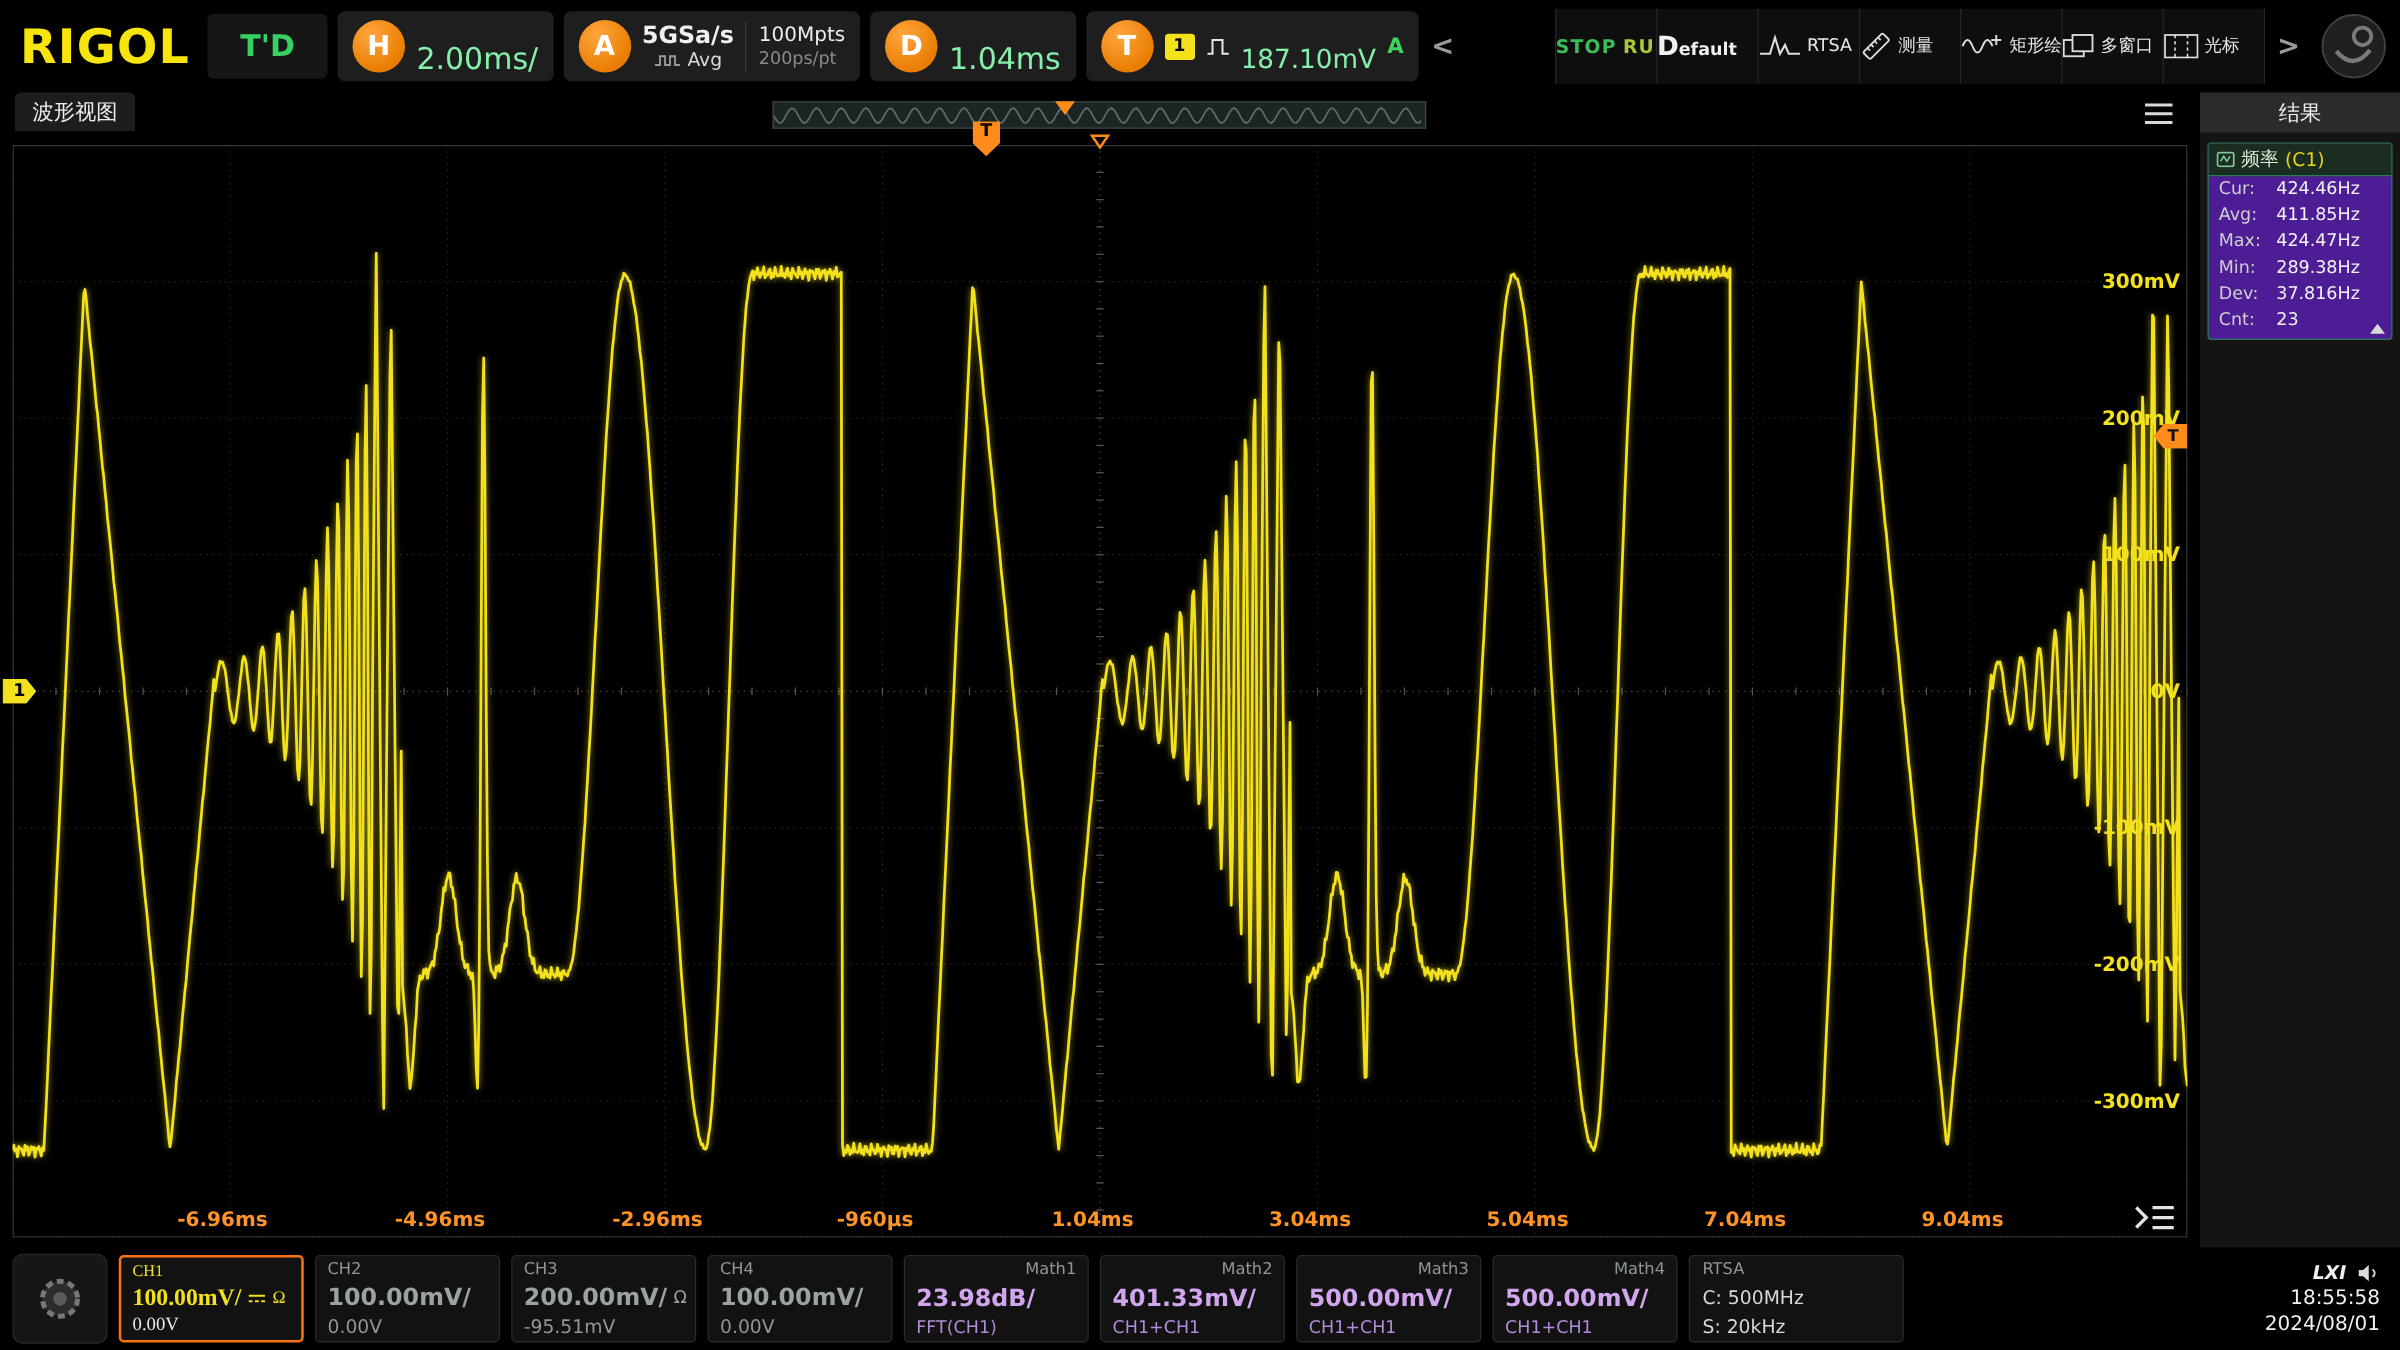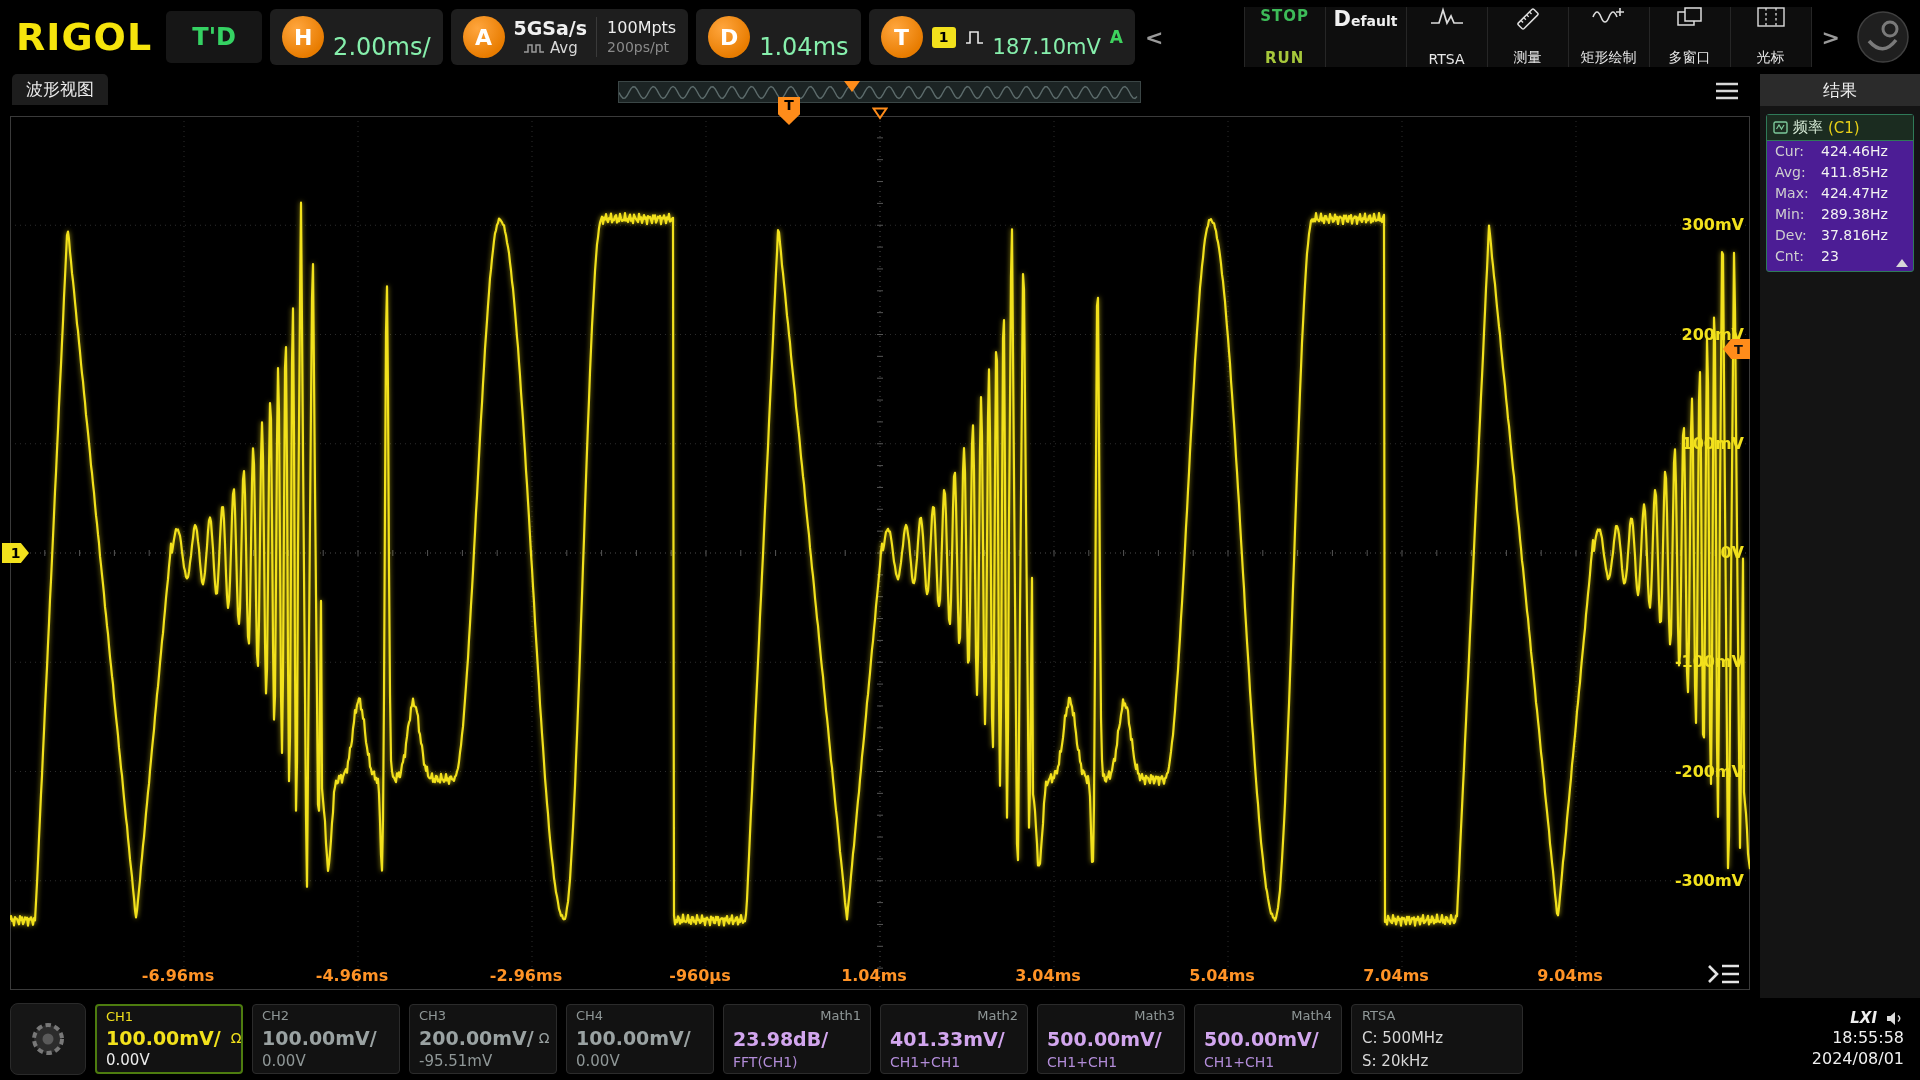--- a/index.html
+++ b/index.html
@@ -16,21 +16,21 @@
   .acol{display:flex;flex-direction:column;justify-content:center;line-height:1.2;}
   .srate{font-size:19px;font-weight:bold;color:#f0f0f0;}
   .amode{display:flex;align-items:center;gap:5px;font-size:15px;color:#d8d8d8;justify-content:center;}
   .acol2{display:flex;flex-direction:column;justify-content:center;border-left:1px solid #3a3a3a;padding-left:10px;line-height:1.35;}
   .mem{font-size:16px;color:#ededed;}
   .res{font-size:14px;color:#8a8a8a;}
   .badge1{width:24px;height:21px;border-radius:3px;background:#f2e11c;color:#000;font-weight:bold;font-size:14px;display:flex;align-items:center;justify-content:center;}
   .grnA{color:#3ed25e;font-weight:bold;font-size:17px;}
   .arrow{color:#9a9a9a;font-size:22px;font-weight:bold;padding:0 2px;}
   .tiles{margin-left:auto;display:flex;align-items:stretch;height:60px;}
-  .tile{width:80px;border-left:1px solid #262626;display:flex;flex-direction:column;align-items:center;justify-content:space-between;gap:5px;background:#0e0e0e;cursor:pointer;}
+  .tile{width:80px;border-left:1px solid #262626;display:flex;flex-direction:row;align-items:center;justify-content:flex-start;gap:5px;background:#0e0e0e;cursor:pointer;}
   .tile:last-of-type{border-right:1px solid #262626;}
   .tilelabel{font-size:14px;color:#e8e8e8;white-space:nowrap;}
   .stop{color:#3dbb58;font-weight:bold;font-size:15px;letter-spacing:1px;}
   .run{color:#a7c83b;font-weight:bold;font-size:15px;letter-spacing:1px;}
   .defaultlbl{font-size:14px;font-weight:bold;color:#f0f0f0;}
   .defaultlbl::first-letter{font-size:21px;}
   .ticon{flex:0 0 auto;}
   .circle-logo{width:54px;height:54px;margin-left:6px;flex:0 0 auto;}
 
   
@@ -64,21 +64,21 @@
   .mvalue{color:#f2f2f2;}
   .collapse-tri{position:absolute;right:5px;bottom:4px;width:0;height:0;border-left:6px solid transparent;border-right:6px solid transparent;border-bottom:8px solid #d8d8d8;}
 
   
   .bottombar{height:82px;background:#000;display:flex;align-items:center;gap:9px;padding:0 10px;flex:0 0 auto;}
   .toolsbox{width:74px;height:70px;background:#161616;border:1px solid #2a2a2a;border-radius:8px;display:flex;align-items:center;justify-content:center;flex:0 0 auto;cursor:pointer;}
   .chbox{width:148px;height:70px;background:#121212;border:1px solid #2b2b2b;border-radius:4px;padding:3px 9px;box-sizing:border-box;display:flex;flex-direction:column;justify-content:space-between;cursor:pointer;flex:0 0 auto;color:#8f9797;}
   .chbox .chname{font-size:13px;}
   .chbox .chscale{font-size:19px;font-weight:bold;display:flex;align-items:center;gap:5px;color:#9aa2a2;white-space:nowrap;}
   .chbox .choffset{font-size:15px;}
-  .chbox.active{border:2px solid #4d7c0f;}
+  .chbox.active{border:2px solid #f97316;font-family:Liberation Serif, serif;}
   .chbox.active .chname{color:#f2e11c;}
   .chbox.active .chscale{color:#f2e11c;}
   .chbox.active .choffset{color:#ececec;}
   .chbox .ohm{font-size:14px;font-weight:normal;}
   .chbox.math .chname{text-align:right;}
   .chbox.math .chscale{color:#d2a6ee;}
   .chbox.math .choffset{color:#b28cd8;font-size:14px;}
   .rtsabox{width:172px;height:70px;background:#121212;border:1px solid #2b2b2b;border-radius:4px;padding:3px 10px;box-sizing:border-box;display:flex;flex-direction:column;justify-content:space-between;cursor:pointer;flex:0 0 auto;}
   .rtsabox .chname{font-size:13px;color:#8f9797;}
   .rtsabox .rline{font-size:15px;color:#d8d8d8;}

